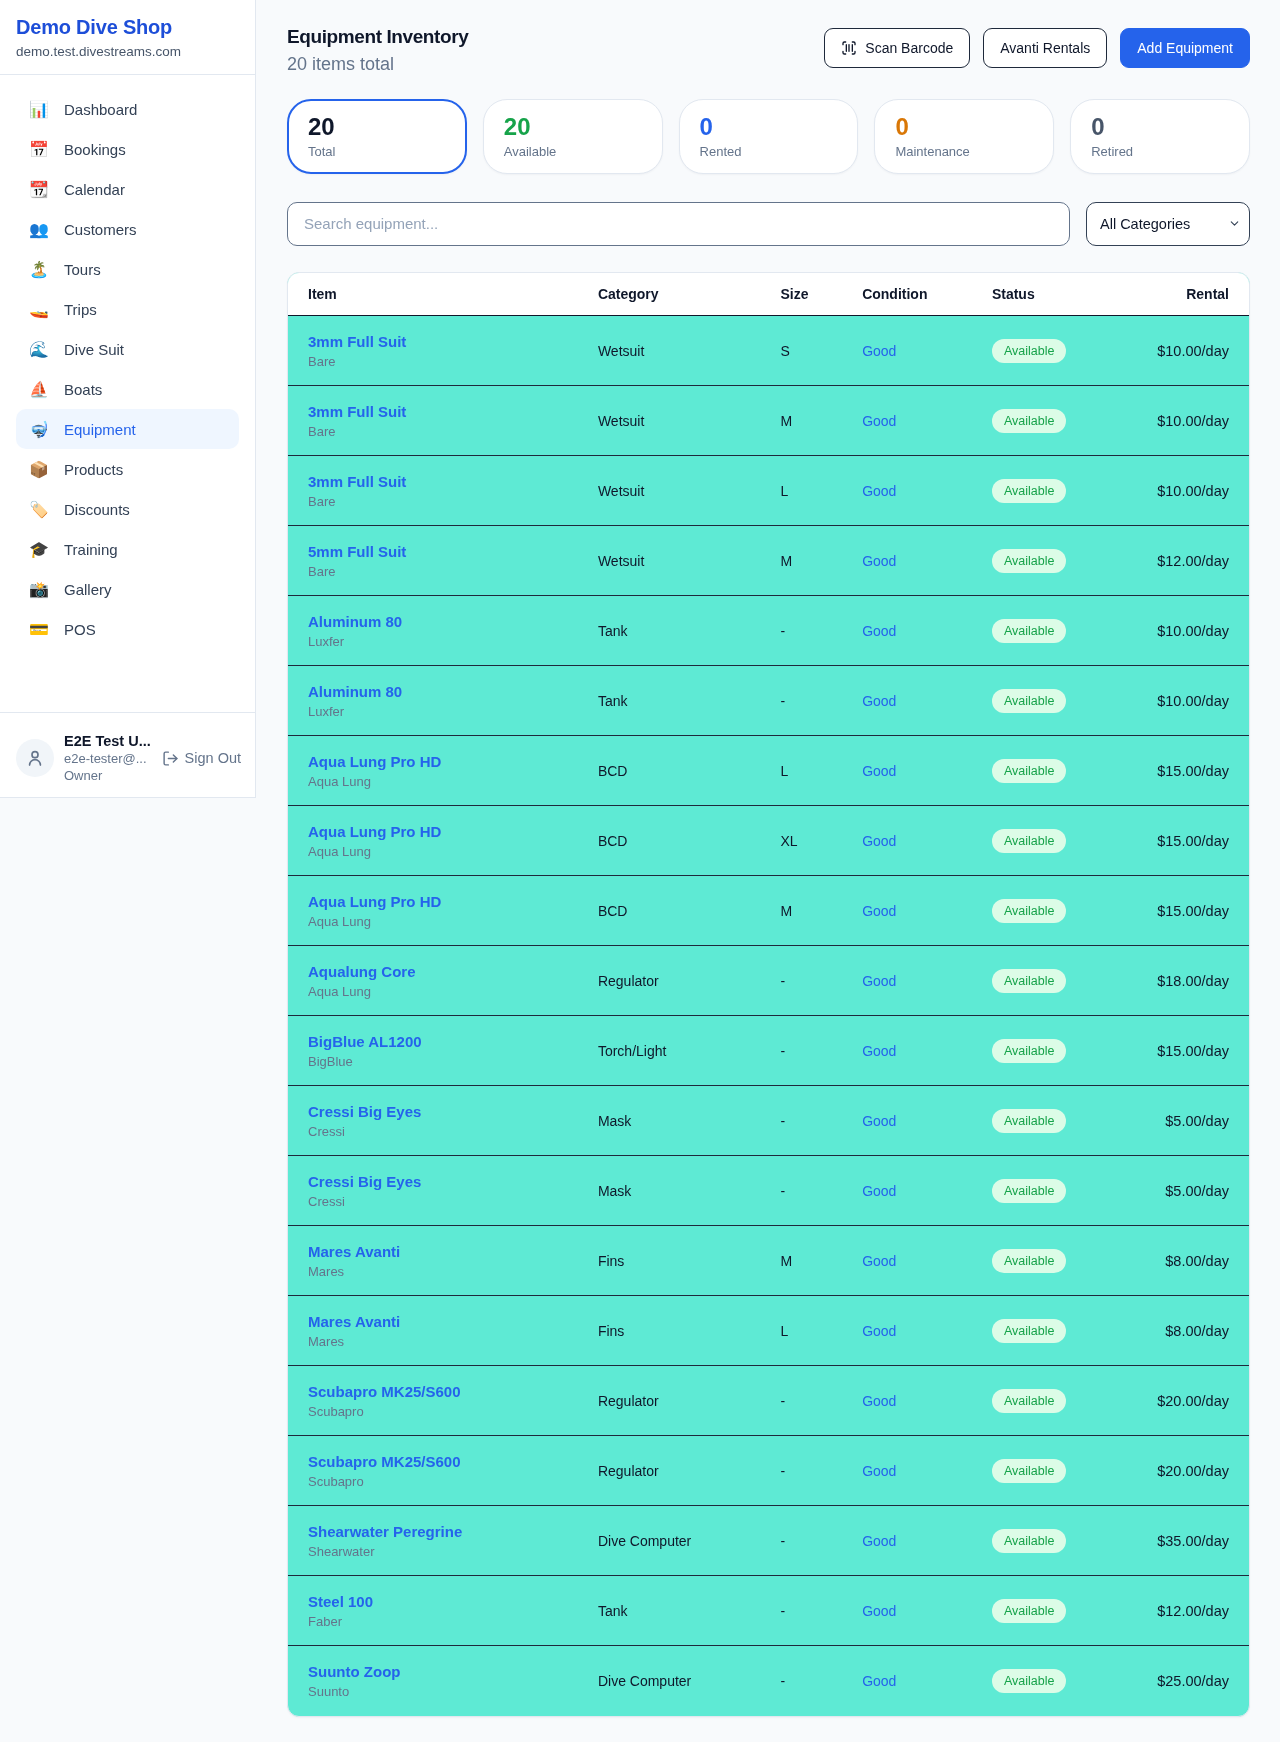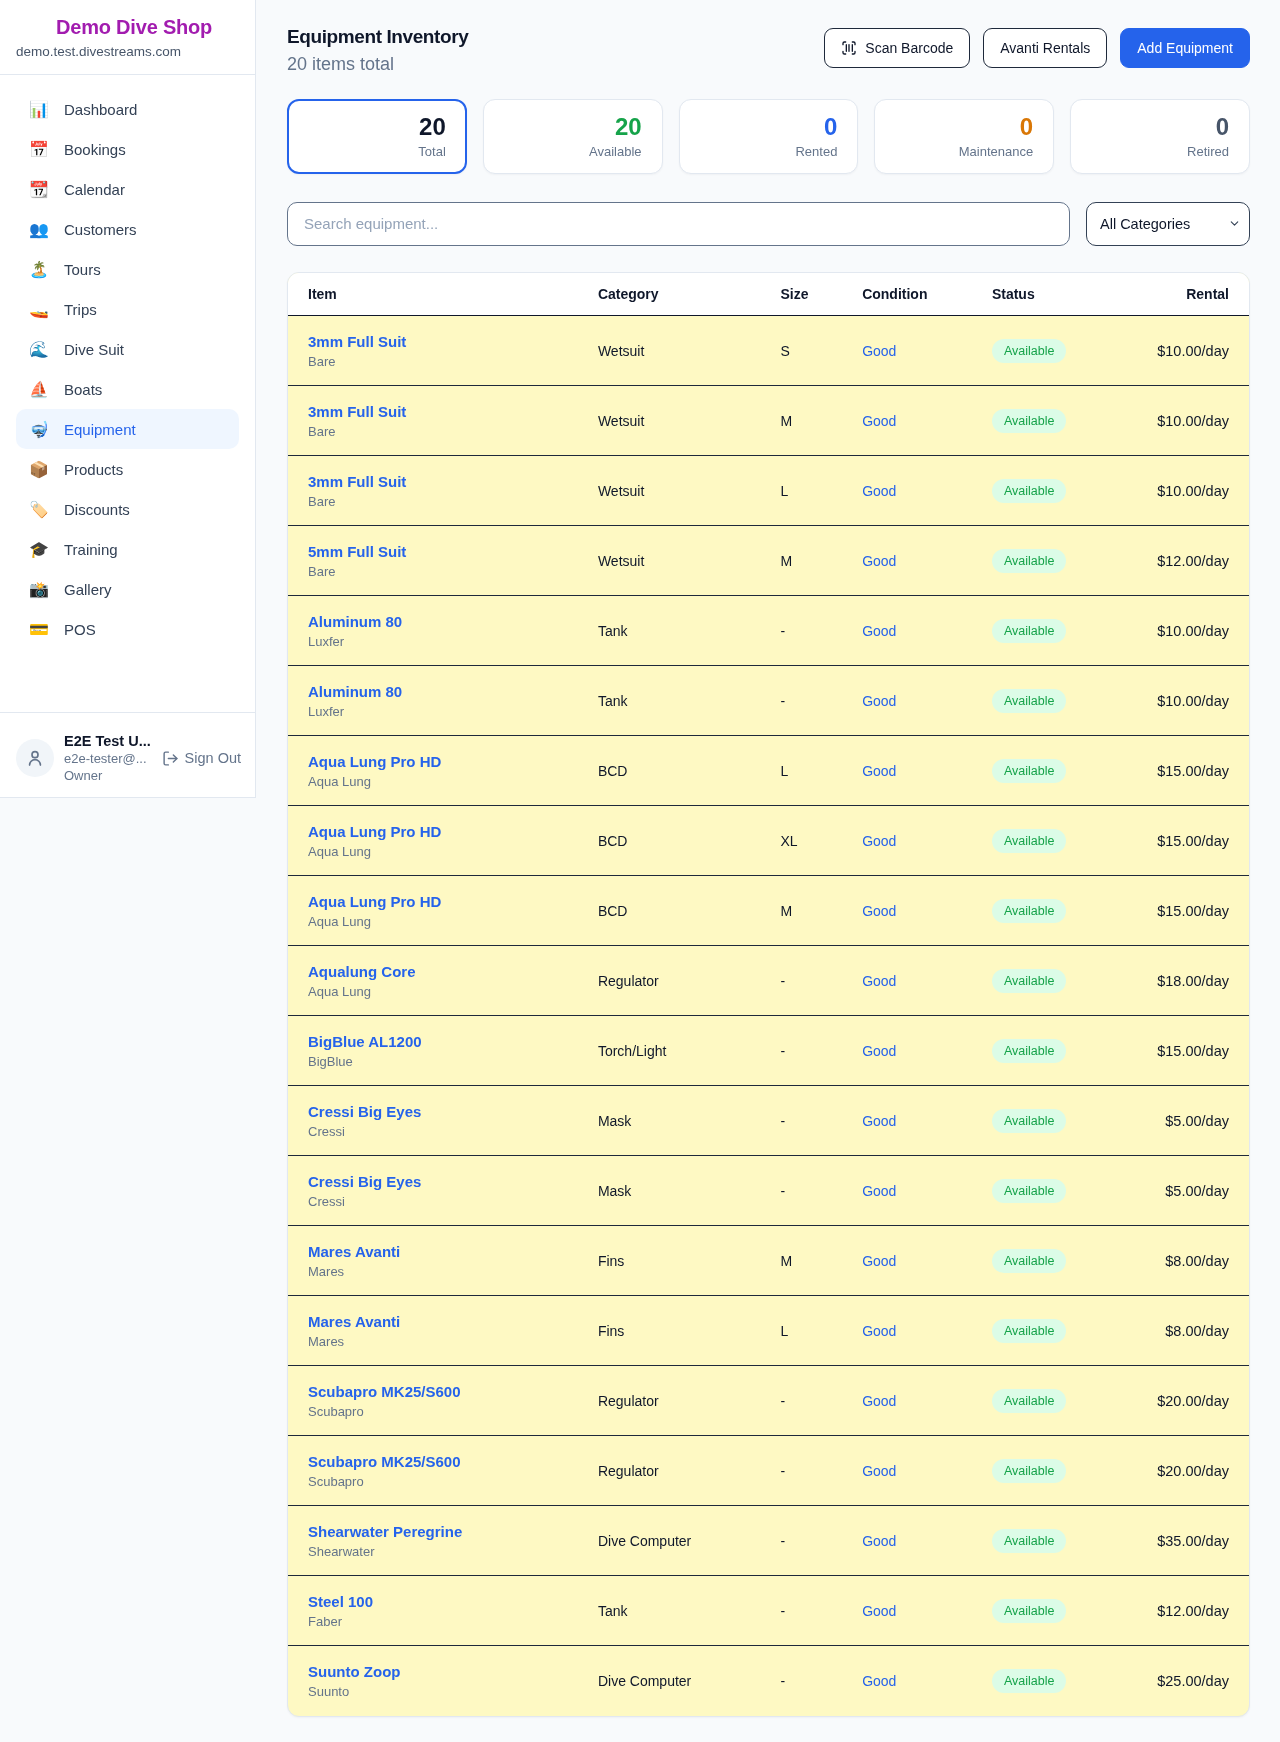--- a/index.html
+++ b/index.html
@@ -13,21 +13,21 @@
   }
   
   .sidebar {
     position:absolute; left:0; top:0; width:256px; height:798px;
     background:#ffffff;
     border-right:1px solid #e2e8f0;
     border-bottom:1px solid #e2e8f0;
     display:flex; flex-direction:column;
   }
   .side-head { padding:16px 24px 15px 16px; border-bottom:1px solid #e2e8f0; }
-  .shop-name { font-size:20px; font-weight:700; color:#a21caf; letter-spacing:-0.2px;margin-left:40px; }
+  .shop-name { font-size:20px; font-weight:700; color:#1d4ed8; letter-spacing:-0.2px; }
   .shop-domain { font-size:13.5px; color:#475569; margin-top:5px; }
   .nav { padding:14px 16px; flex:1; }
   .nav-item {
     display:flex; align-items:center; gap:14px;
     height:40px; padding:0 12px; border-radius:10px;
     font-size:15px; color:#334155; cursor:pointer; margin-bottom:0px;
   }
   .nav-item .nav-ico { width:22px; font-size:16px; text-align:center; flex:none; }
   .nav-item.active { background:#eff6ff; color:#2563eb; font-weight:500; }
   .user-box {
@@ -55,24 +55,23 @@
   .btn {
     height:40px; padding:0 16px; border-radius:9px; font-size:14px; font-weight:500;
     display:flex; align-items:center; gap:8px; cursor:pointer;
     background:#ffffff; border:1px solid #1e293b; color:#0f172a;
     font-family:"Liberation Sans", sans-serif;
   }
   .btn.primary { background:#2563eb; border:1px solid #2563eb; color:#ffffff; }
   
   .stats { display:flex; gap:16px; margin-bottom:28px; }
   .stat-card {
-    flex:1; background:#ffffff; border:1px solid #e2e8f0; border-radius:12px;
+    flex:1; background:#ffffff; border:1px solid #e2e8f0; border-radius:24px;
     padding:13px 20px 14px 20px; cursor:pointer;
     box-shadow:0 1px 2px rgba(15,23,42,0.04);
-    text-align:right;
   }
   .stat-card.active { border:2px solid #2563eb; padding:12px 19px 13px 19px; }
   .stat-value { font-size:24px; font-weight:700; line-height:1.15; }
   .stat-label { font-size:13px; color:#64748b; margin-top:3px; }
   
   .filters { display:flex; gap:16px; margin-bottom:26px; }
   .search-input {
     flex:1; height:44px; border:1px solid #64748b; border-radius:10px;
     padding:0 16px; font-size:15px; color:#0f172a; background:#ffffff;
     font-family:"Liberation Sans", sans-serif; outline:none;
@@ -81,21 +80,21 @@
   .select-wrap { position:relative; width:164px; flex:none; }
   .select-wrap select {
     width:100%; height:44px; border:1px solid #334155; border-radius:10px;
     background:#ffffff; font-size:14.5px; color:#0f172a; padding:0 26px 0 13px;
     appearance:none; -webkit-appearance:none; cursor:pointer;
     font-family:"Liberation Sans", sans-serif; outline:none;
   }
   .select-wrap .chev { position:absolute; right:9px; top:15px; pointer-events:none; }
   
   .table-card {
-    background:#fef9c3; border:1px solid #e2e8f0; border-radius:12px;
+    background:#5eead4; border:1px solid #e2e8f0; border-radius:12px;
     overflow:hidden; box-shadow:0 1px 2px rgba(15,23,42,0.04);
   }
   table { width:100%; border-collapse:collapse; }
   thead th {
     height:43px; font-size:14px; font-weight:700; color:#0f172a; text-align:left;
     padding:0 12px; border-bottom:1.5px solid #0f172a; background:#ffffff;
   }
   thead th:first-child { padding-left:20px; }
   thead th.right, td.right { text-align:right; padding-right:20px; }
   tbody td { height:70px; padding:0 12px; font-size:14px; color:#0f172a; border-bottom:1px solid #1e293b; vertical-align:middle; }

